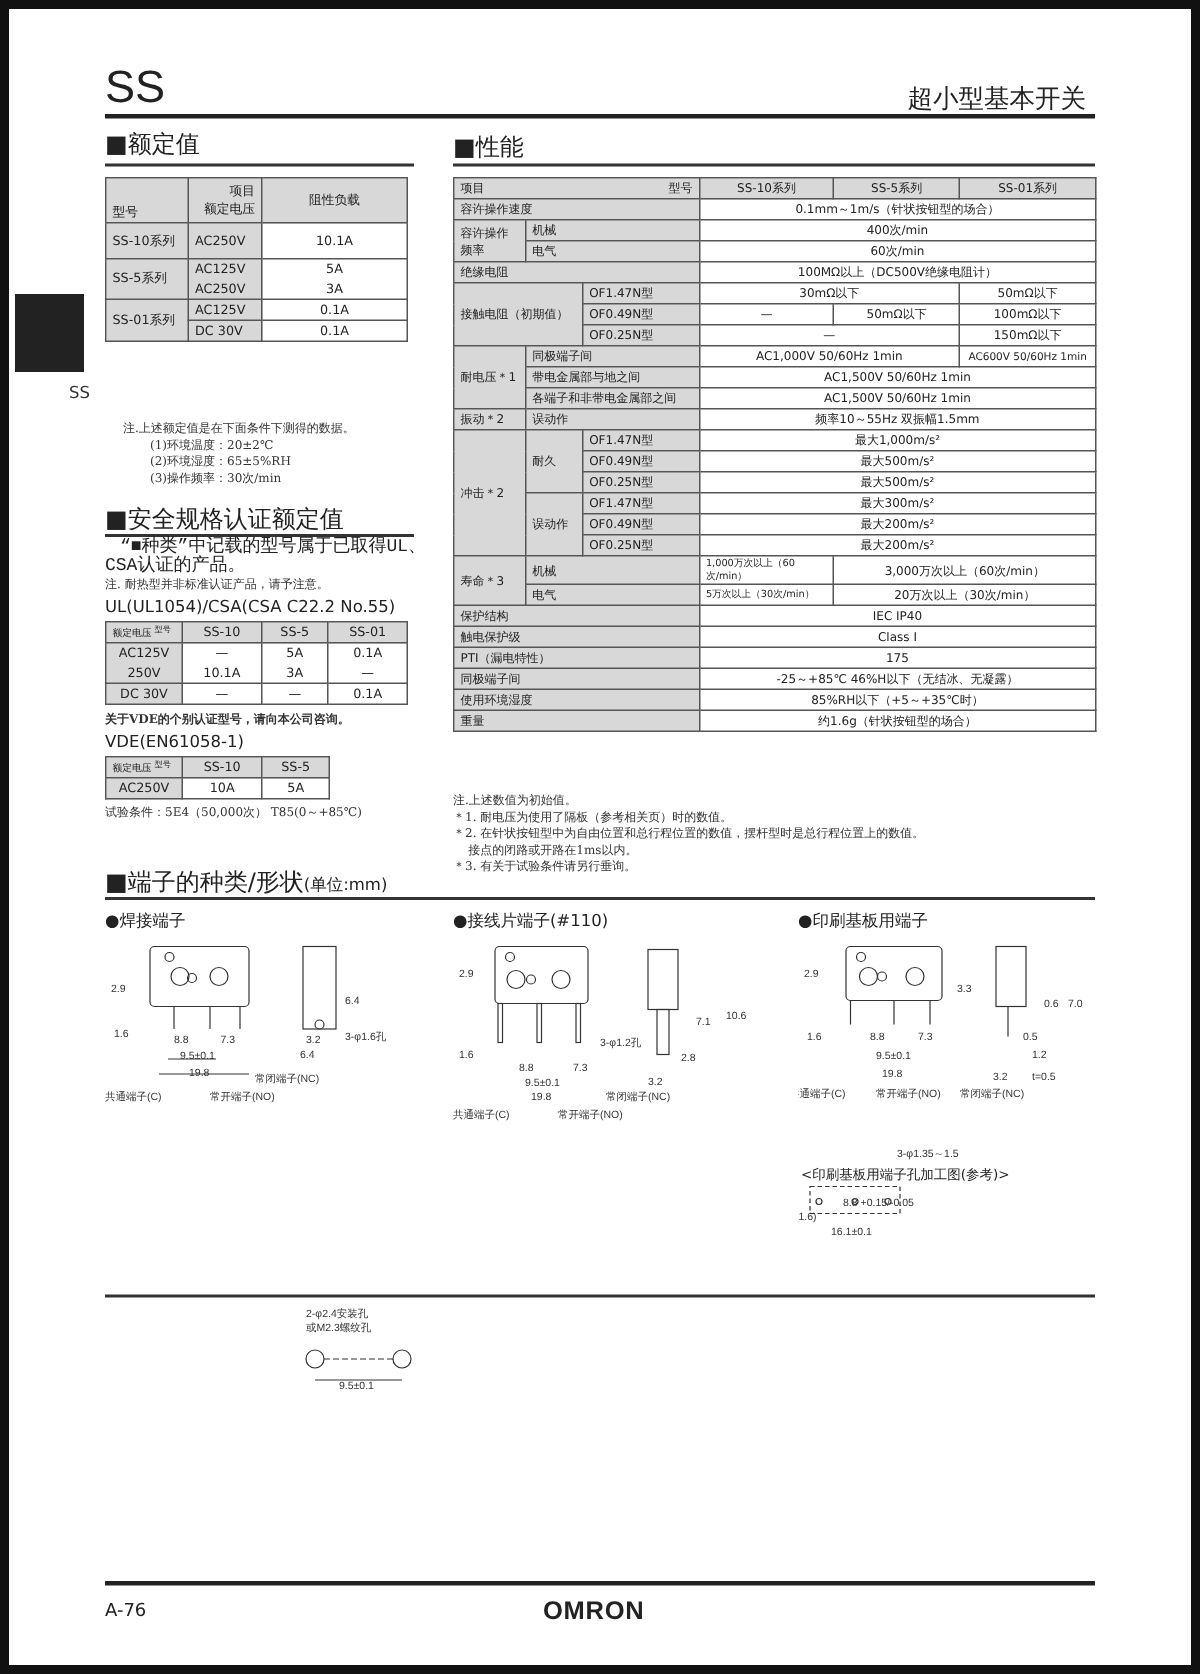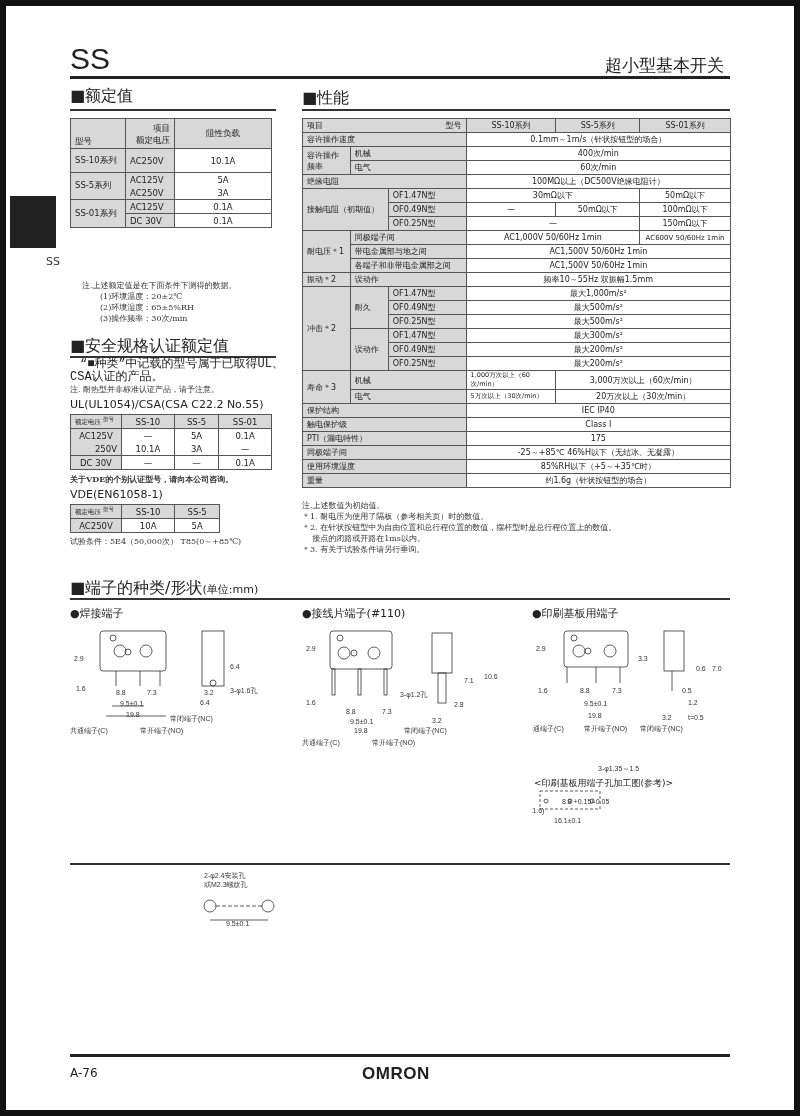--- a/index.html
+++ b/index.html
@@ -93,21 +93,21 @@
           <td class="g c">SS-5</td>
           <td class="g c">SS-01</td>
         </tr>
   <tr>
           <td class="g c" style="border-bottom:none">AC125V</td>
           <td class="c" style="border-bottom:none">—</td>
           <td class="c" style="border-bottom:none">5A</td>
           <td class="c" style="border-bottom:none">0.1A</td>
         </tr>
   <tr>
-          <td class="g" style="border-top:none;text-align:right">250V</td>
+          <td class="g" style="border-top:none;text-align:center">250V</td>
           <td class="c" style="border-top:none">10.1A</td>
           <td class="c" style="border-top:none">3A</td>
           <td class="c" style="border-top:none">—</td>
         </tr>
   <tr>
           <td class="g c">DC 30V</td>
           <td class="c">—</td>
           <td class="c">—</td>
           <td class="c">0.1A</td>
         </tr>
@@ -259,21 +259,21 @@
   <tr>
           <td class="g" colspan="3">使用环境湿度</td>
           <td class="c" colspan="3">85%RH以下（+5～+35℃时）</td>
         </tr>
   <tr>
           <td class="g" colspan="3">重量</td>
           <td class="c" colspan="3">约1.6g（针状按钮型的场合）</td>
         </tr>
  </tbody>
     </table>
- <div class="abs note" style="left:296px;top:494px;">
+ <div class="abs note" style="left:296px;top:522px;">
   <div>注.上述数值为初始值。</div>
   <div>＊1. 耐电压为使用了隔板（参考相关页）时的数值。</div>
   <div>＊2. 在针状按钮型中为自由位置和总行程位置的数值，摆杆型时是总行程位置上的数值。</div>
   <div style="white-space:pre">    接点的闭路或开路在1ms以内。</div>
   <div>＊3. 有关于试验条件请另行垂询。</div>
  </div>
 
  <div class="abs sec" style="left:64px;top:572px;"><span>■端子的种类/形状</span><span class="u">(单位:mm)</span></div>
  <div class="abs secrule" style="left:64px;top:592px;width:660px;"></div>
  <div class="abs bullet" style="left:64px;top:600px;">●焊接端子</div>

